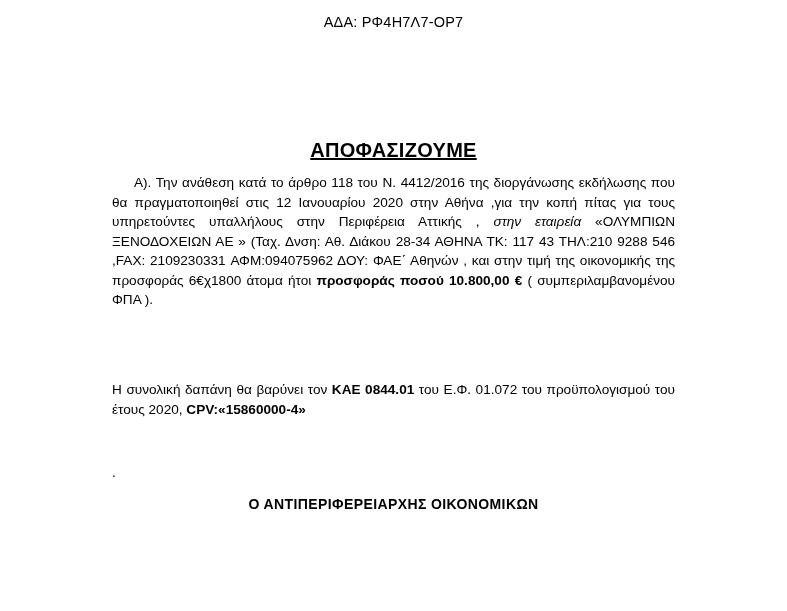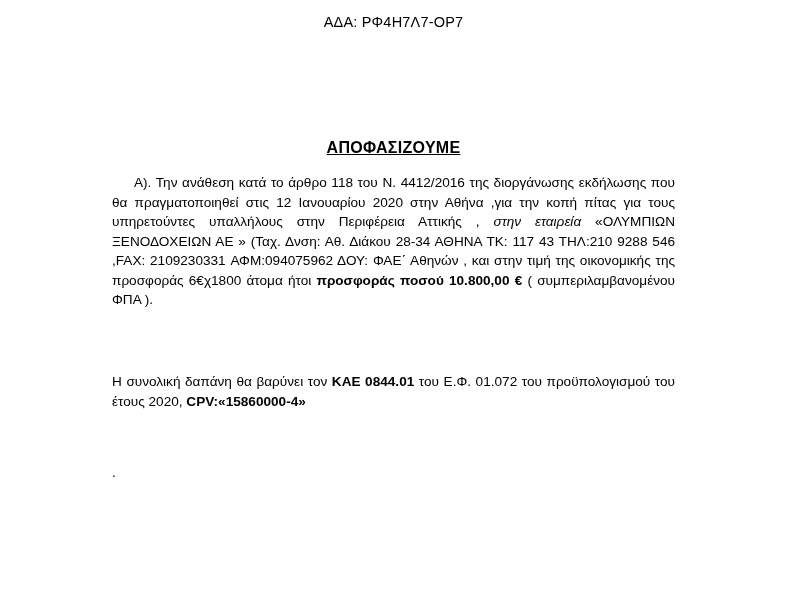--- a/index.html
+++ b/index.html
@@ -31,36 +31,36 @@
     text-align: center;
     font-size: 14.5px;
     letter-spacing: 0.2px;
   }
   .heading {
     position: absolute;
     left: 0;
     top: 139px;
     width: 787px;
     text-align: center;
-    font-size: 16px;
+    font-size: 20px;
     font-weight: bold;
     text-decoration: underline;
     letter-spacing: 0.3px;
   }
   .body-block {
     position: absolute;
     left: 112px;
     width: 563px;
     font-size: 13.6px;
     line-height: 19.5px;
     text-align: justify;
   }
   .para-a { top: 173px; }
   .para-b { top: 308px; }
-  .para-c { top: 372px; }
+  .para-c { top: 380px; }
   .dot-line {
     position: absolute;
     left: 112px;
     top: 465px;
     width: 563px;
     font-size: 13.6px;
   }
   .sign-title {
     position: absolute;
     left: 0;
@@ -104,15 +104,16 @@
     <span>(Ταχ. Δνση: Αθ. Διάκου 28-34 ΑΘΗΝΑ  ΤΚ: 117 43 ΤΗΛ:210 9288 546 ,FAX:  2109230331  ΑΦΜ:094075962 ΔΟΥ: ΦΑΕ΄ Αθηνών  , και στην τιμή της οικονομικής της προσφοράς 6€χ1800 άτομα  ήτοι  </span><span class="bold">προσφοράς ποσού 10.800,00 €</span><span> ( συμπεριλαμβανομένου ΦΠΑ ).</span>
   </div>
 
 
   <div class="body-block para-c">
     <span>Η συνολική δαπάνη θα βαρύνει τον </span><span class="bold">ΚΑΕ  0844.01</span><span> του Ε.Φ.  01.072 του προϋπολογισμού του έτους 2020, </span><span class="bold">CPV:«15860000-4»</span>
   </div>
 
   <div class="dot-line">.</div>
 
+  <div class="sign-title">Ο ΑΝΤΙΠΕΡΙΦΕΡΕΙΑΡΧΗΣ  ΟΙΚΟΝΟΜΙΚΩΝ</div>
 
 
 </div>
 
 </body></html>

